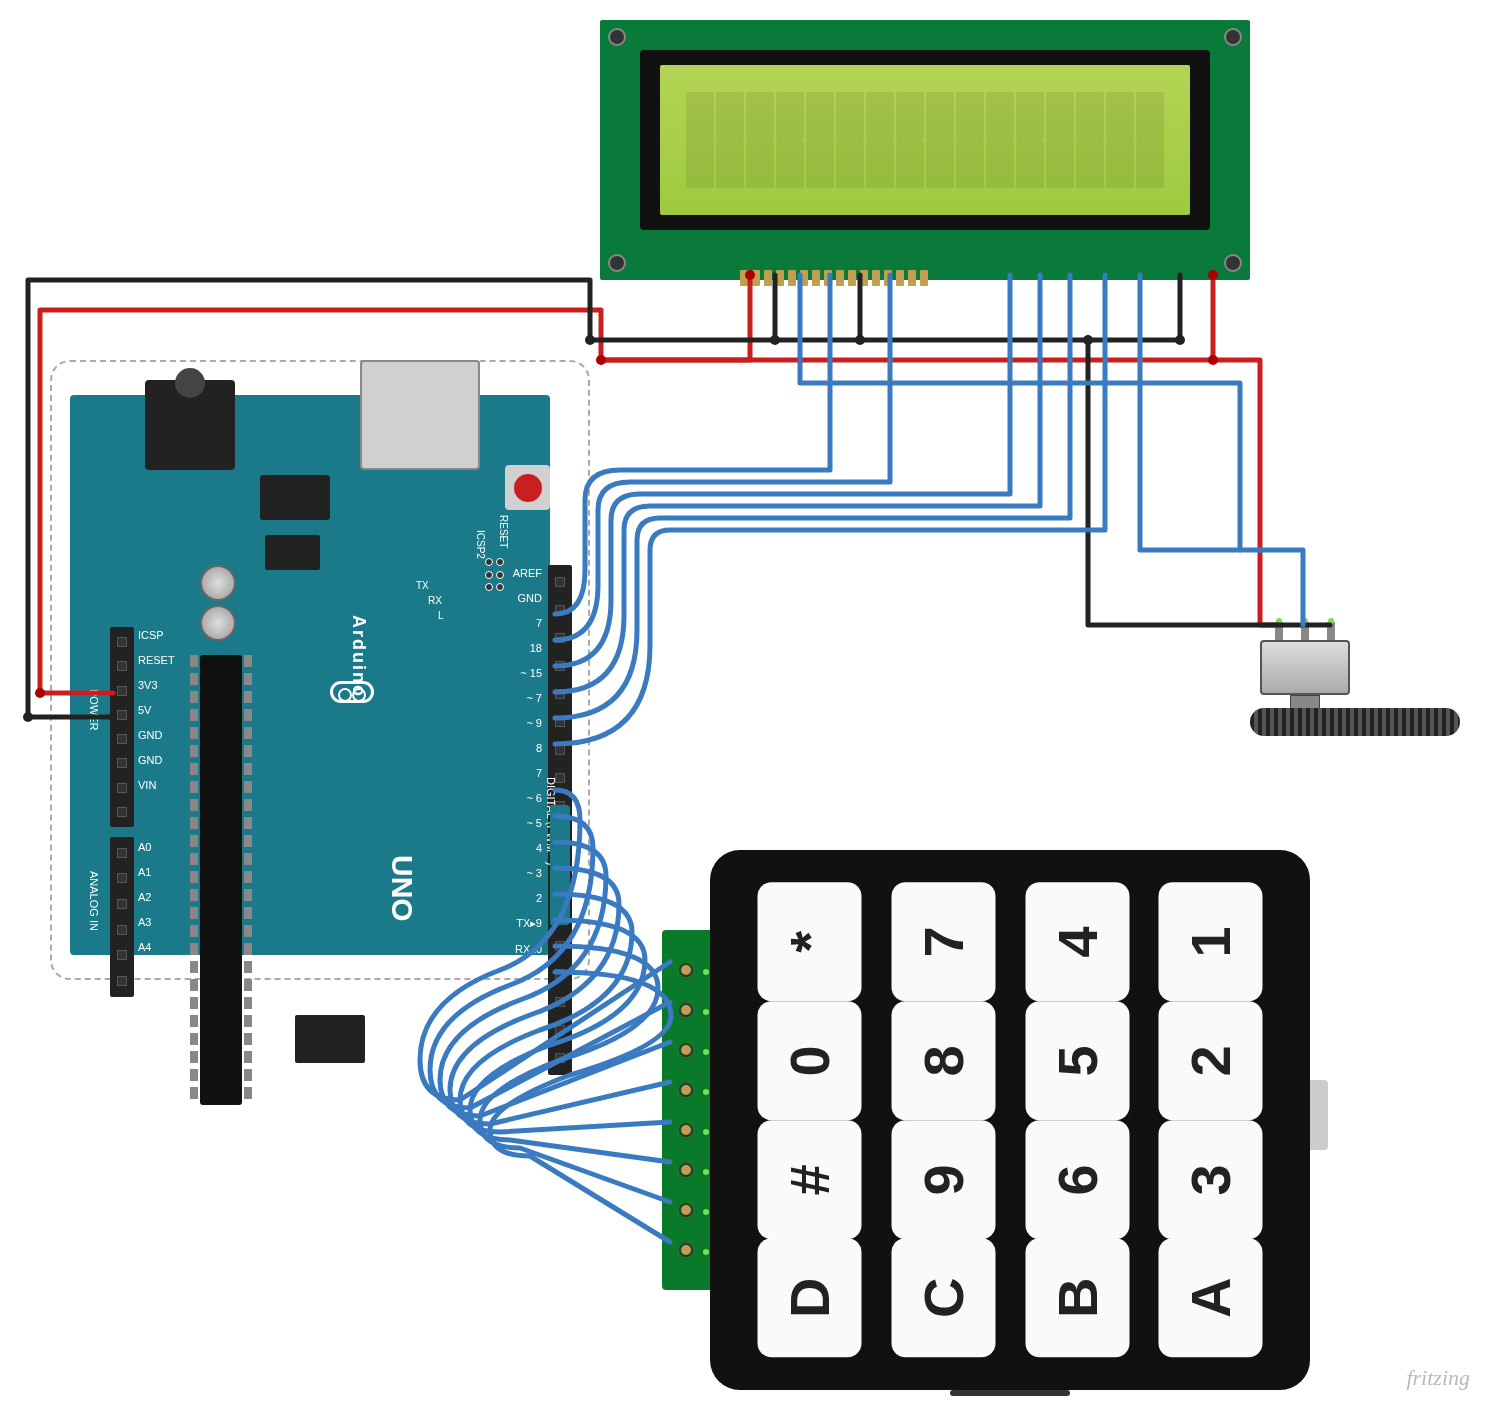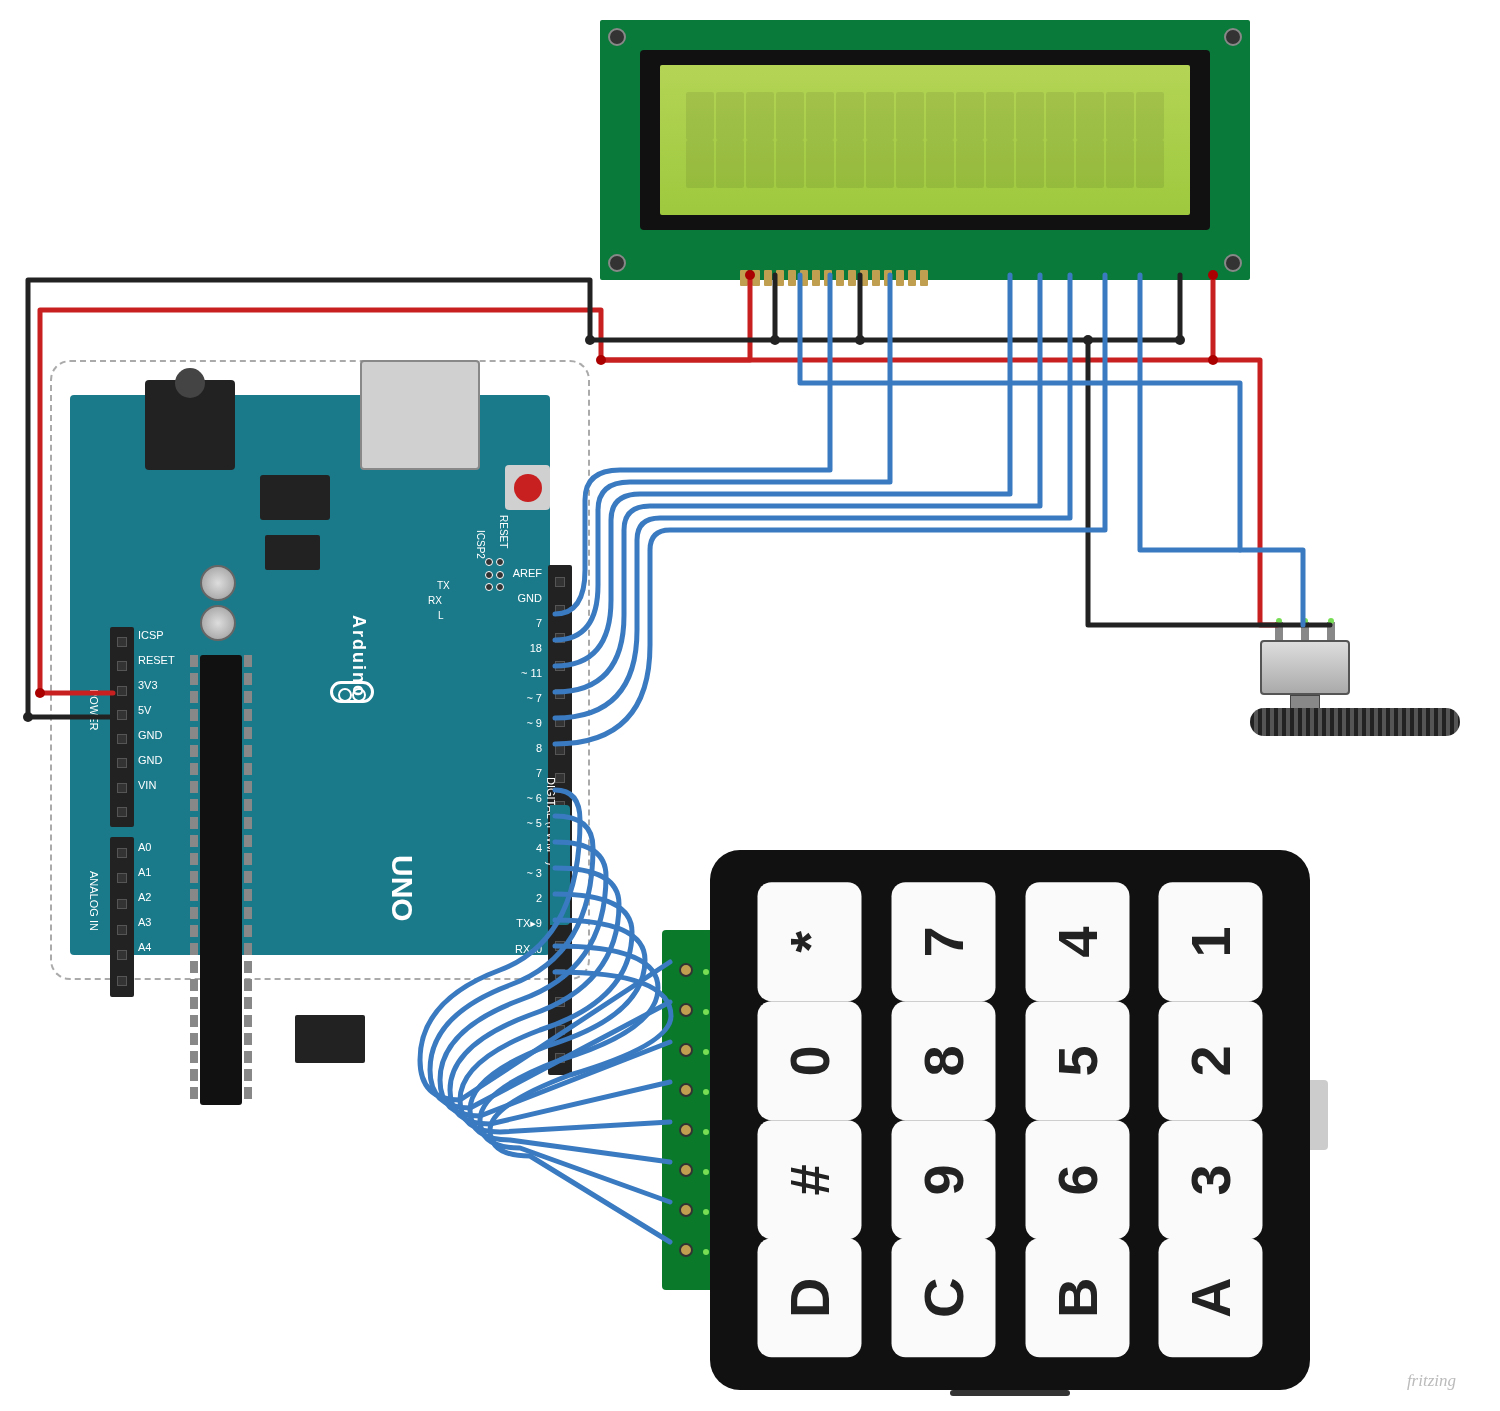--- a/index.html
+++ b/index.html
@@ -50,21 +50,21 @@
   .pin-labels.left2 { left: 68px; top: 446px; gap: 13px; }
   .pin-labels.left2 .lgrp { writing-mode: vertical-rl; position:absolute; left:-50px; top:30px; font-size:11px; }
   .pin-labels.right { right: 8px; top: 172px; gap: 13px; text-align: right; }
   .pin-labels.right .lgrp { writing-mode: vertical-rl; position:absolute; left:32px; top:210px; font-size:11px; }
   .arduino-logo { position: absolute; left: 278px; top: 220px; color: #fff; font-size: 18px; font-weight: bold; writing-mode: vertical-rl; text-orientation: mixed; letter-spacing:2px; }
   .uno-label { position: absolute; left: 315px; top: 460px; color: #fff; font-size: 30px; font-weight: bold; writing-mode: vertical-rl; }
   .cap { position: absolute; width: 36px; height: 36px; background: radial-gradient(#ddd, #999); border-radius: 50%; border: 2px solid #666;}
   .cap.c1 { left: 130px; top: 170px; }
   .cap.c2 { left: 130px; top: 210px; }
   .misc-label { position:absolute; color:#fff; font-size:10px; }
-  .tx-label { left: 367px; top: 185px;}
+  .tx-label { left: 346px; top: 185px;}
   .rx-label { left: 358px; top: 200px;}
   .l-label { left: 368px; top: 215px;}
   .icsp2-label { left: 405px; top: 135px; writing-mode: vertical-rl; font-size:10px;}
   .icsp-label { left: 230px; top: 603px; font-size:10px;}
   .one-label { left: 300px; top: 625px; font-size:11px;}
   .on-label { left: 332px; top: 624px; writing-mode: vertical-rl; font-size:11px;}
   .arduino-logo-icon { position:absolute; left:260px; top:286px; width:44px; height:22px; border:3px solid #fff; border-radius:11px;}
   .arduino-logo-icon::before { content:""; position:absolute; left:5px; top:4px; width:10px; height:10px; border:2px solid #fff; border-radius:50%;}
   .arduino-logo-icon::after { content:""; position:absolute; right:5px; top:4px; width:10px; height:10px; border:2px solid #fff; border-radius:50%;}
   .icsp-holes { position:absolute; left:415px; top:163px; width:22px; height:35px; display:flex; flex-wrap:wrap; gap:3px; }
@@ -89,21 +89,21 @@
   .pot-pin.p1 { left: 15px; } .pot-pin.p1::after { content:""; position:absolute; top:-4px; left:1px; width:6px; height:6px; background:#7d5; border-radius:50%;}
   .pot-pin.p2 { left: 41px; } .pot-pin.p2::after { content:""; position:absolute; top:-4px; left:1px; width:6px; height:6px; background:#7d5; border-radius:50%;}
   .pot-pin.p3 { left: 67px; } .pot-pin.p3::after { content:""; position:absolute; top:-4px; left:1px; width:6px; height:6px; background:#7d5; border-radius:50%;}
 
   
   .wire-layer { position: absolute; inset: 0; pointer-events: none; }
   .wire-layer path { fill: none; stroke-width: 5; stroke-linecap: round; stroke-linejoin: round; }
   .node { fill:#a00; }
   .node.blk { fill:#222;}
 
-  .watermark { position: absolute; right: 44px; bottom: 20px; color: #bbb; font-size: 17px; font-style: italic; font-family: Georgia, serif; }
+  .watermark { position: absolute; right: 30px; bottom: 20px; color: #bbb; font-size: 22px; font-style: italic; font-family: Georgia, serif; }
 </style>
 </head>
 <body>
 
 <div class="canvas">
 
   <div class="lcd-module">
     <div class="lcd-corner tl"></div>
     <div class="lcd-corner tr"></div>
     <div class="lcd-corner bl"></div>
@@ -263,21 +263,21 @@
           <span>A3</span>
           <span>A4</span>
           <span>A5</span>
         </div>
       <div class="pin-labels right">
         <span class="lgrp">DIGITAL (PWM ~)</span>
       <span>AREF</span>
           <span>GND</span>
           <span>7</span>
           <span>18</span>
-          <span>~ 11</span>
+          <span>~ 15</span>
           <span>~ 7</span>
           <span>~ 9</span>
           <span>8</span>
           <span>7</span>
           <span>~ 6</span>
           <span>~ 5</span>
           <span>4</span>
           <span>~ 3</span>
           <span>2</span>
           <span>TX▸9</span>

